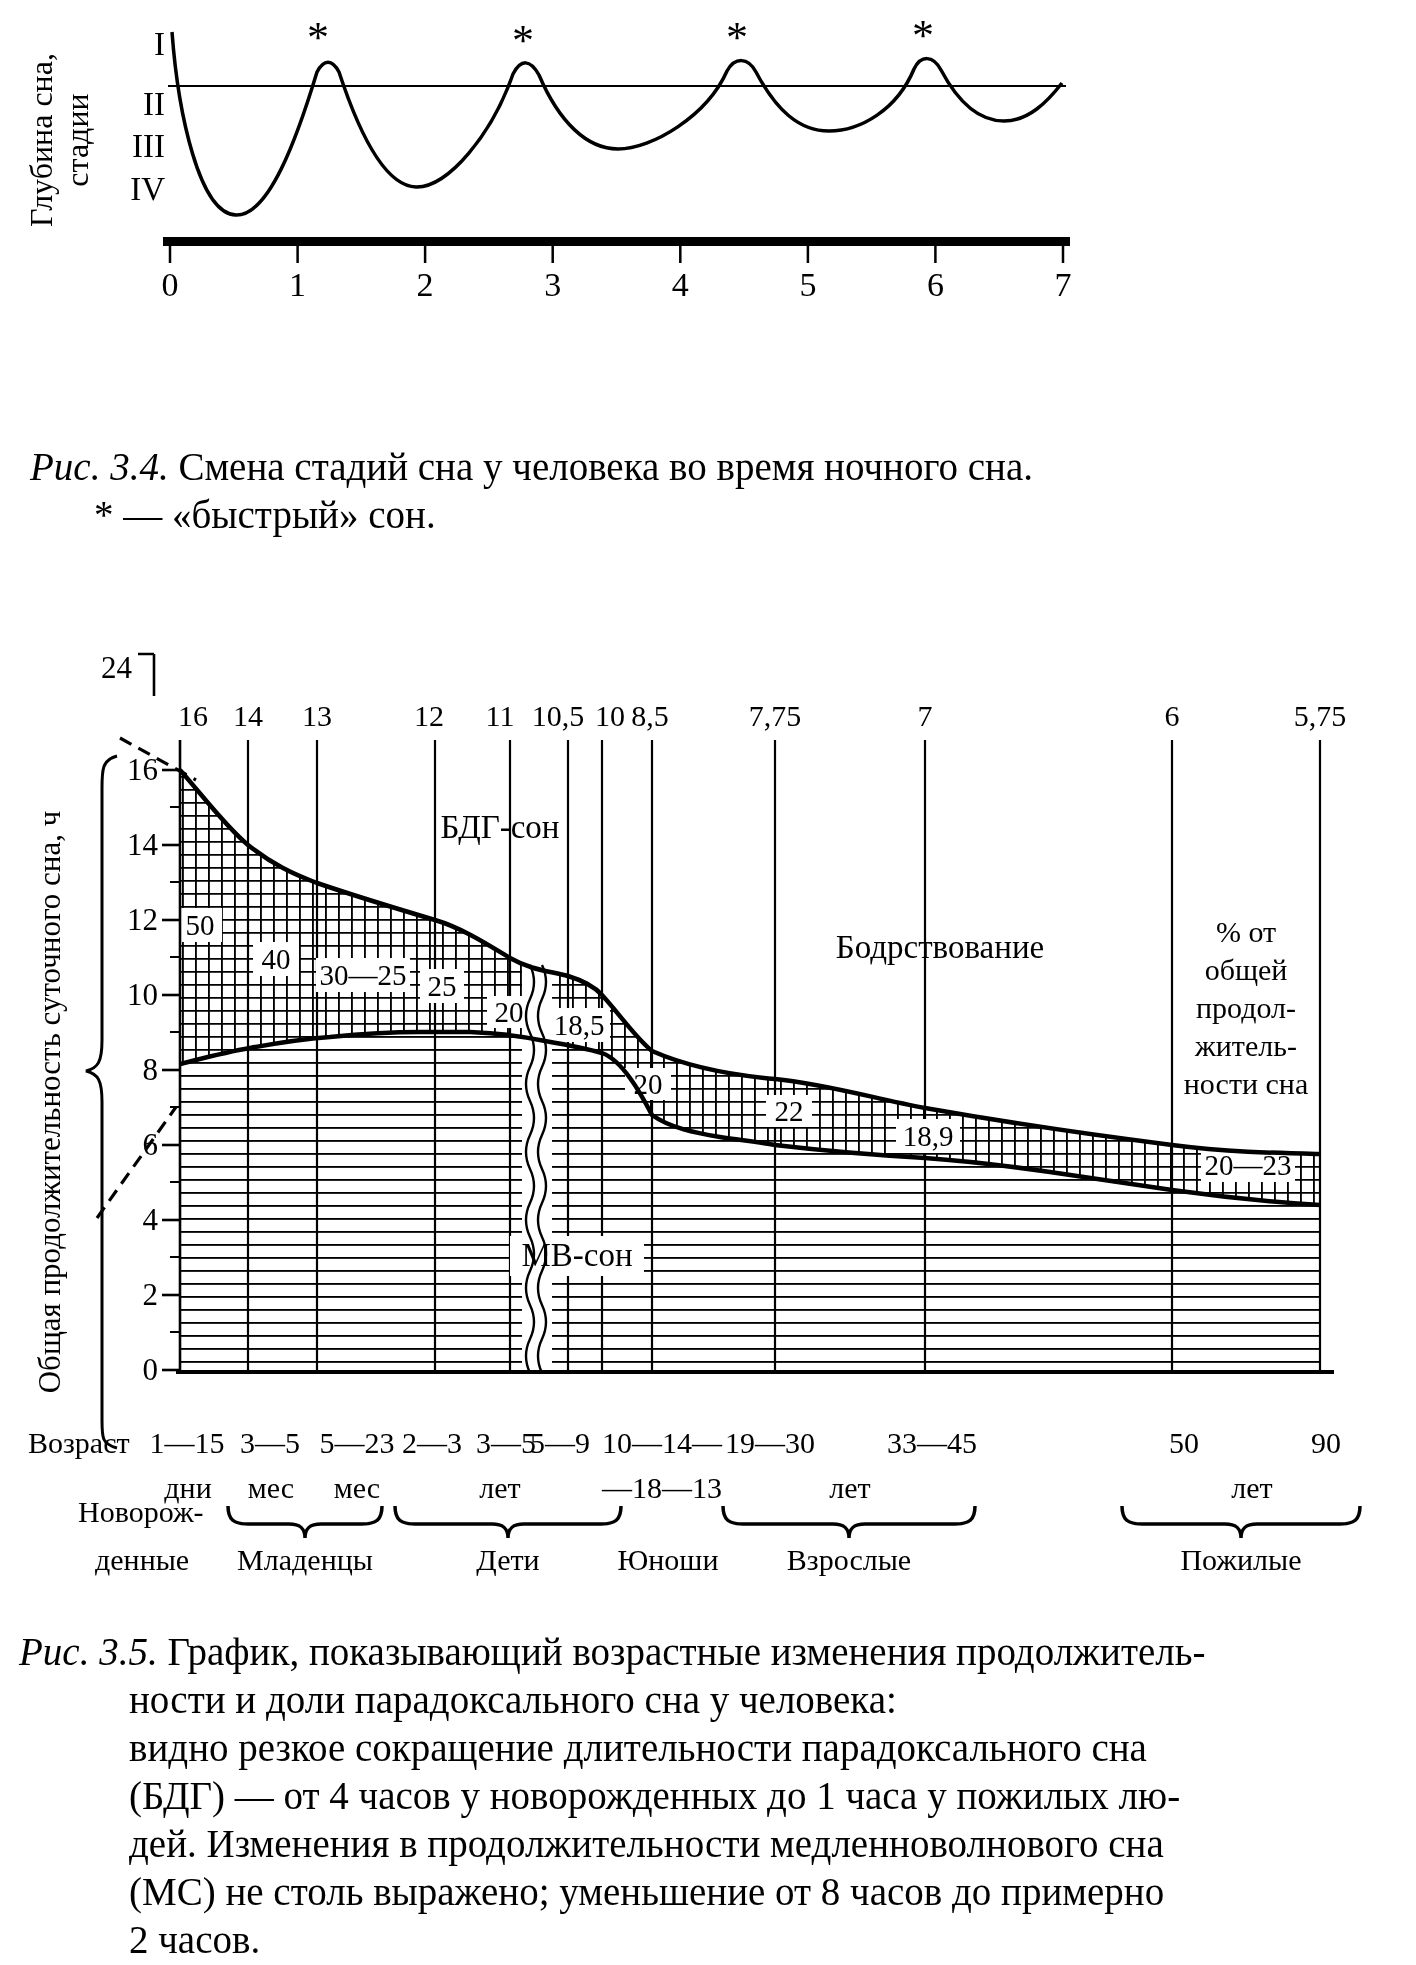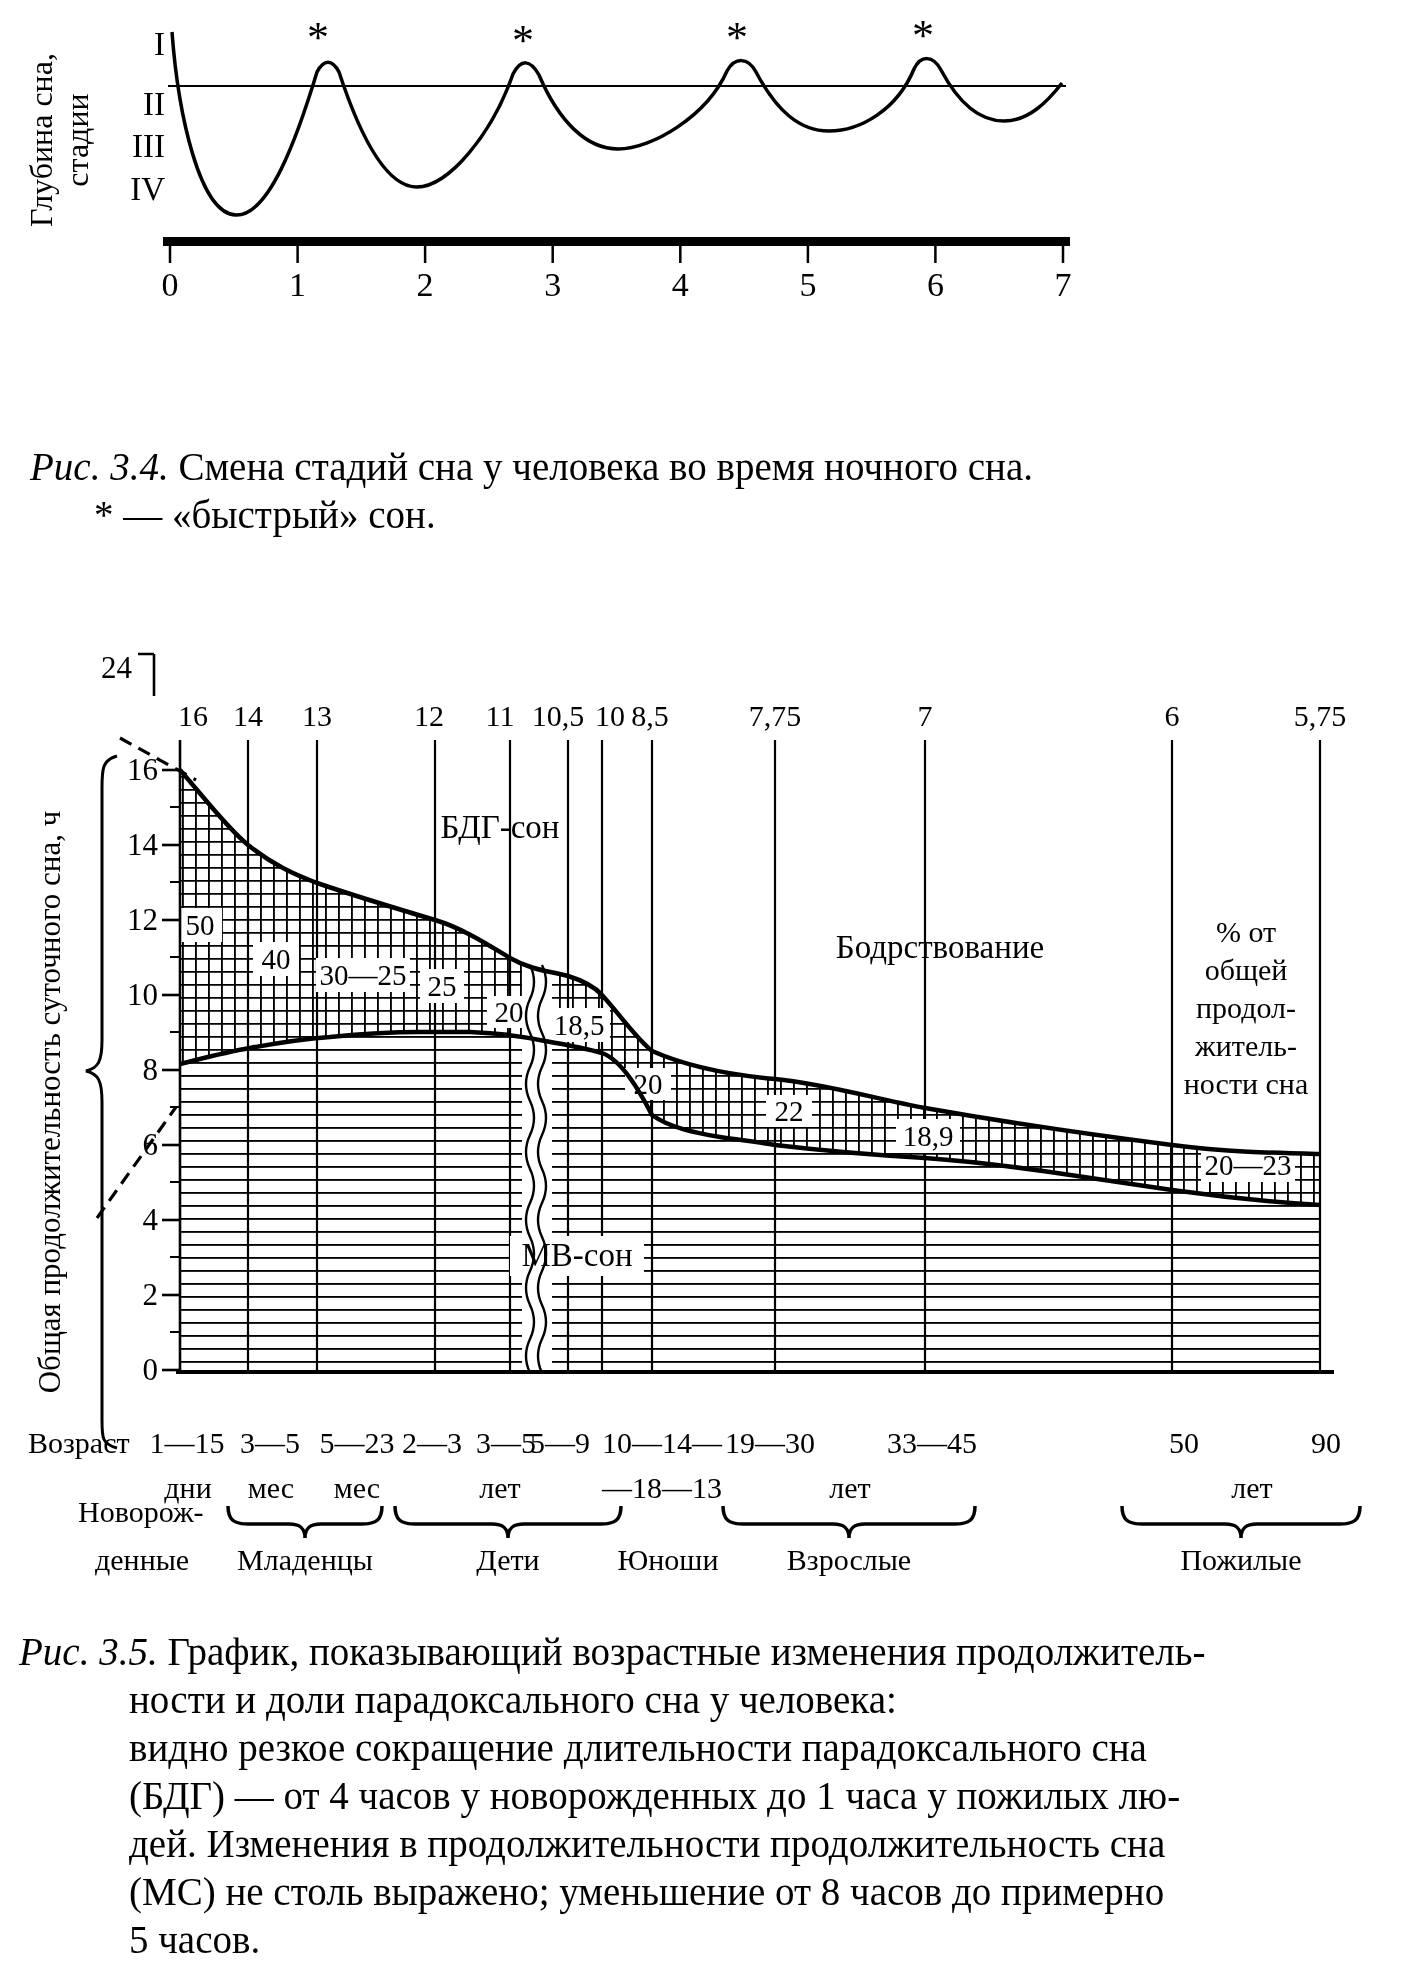--- a/index.html
+++ b/index.html
@@ -271,16 +271,16 @@
 </svg>
 
 <div class="abs cap" style="left:19px;top:1628px">
   <div>
     <span class="lbl">Рис. 3.5.</span>
     <span>График, показывающий возрастные изменения продолжитель-</span>
   </div>
   <div class="cap2line">ности и доли парадоксального сна у человека:</div>
   <div class="cap2line">видно резкое сокращение длительности парадоксального сна</div>
   <div class="cap2line">(БДГ) — от 4 часов у новорожденных до 1 часа у пожилых лю-</div>
-  <div class="cap2line">дей. Изменения в продолжительности продолжительность сна</div>
+  <div class="cap2line">дей. Изменения в продолжительности медленноволнового сна</div>
   <div class="cap2line">(МС) не столь выражено; уменьшение от 8 часов до примерно</div>
-  <div class="cap2line">5 часов.</div>
+  <div class="cap2line">2 часов.</div>
 </div>
 
 </body></html>

